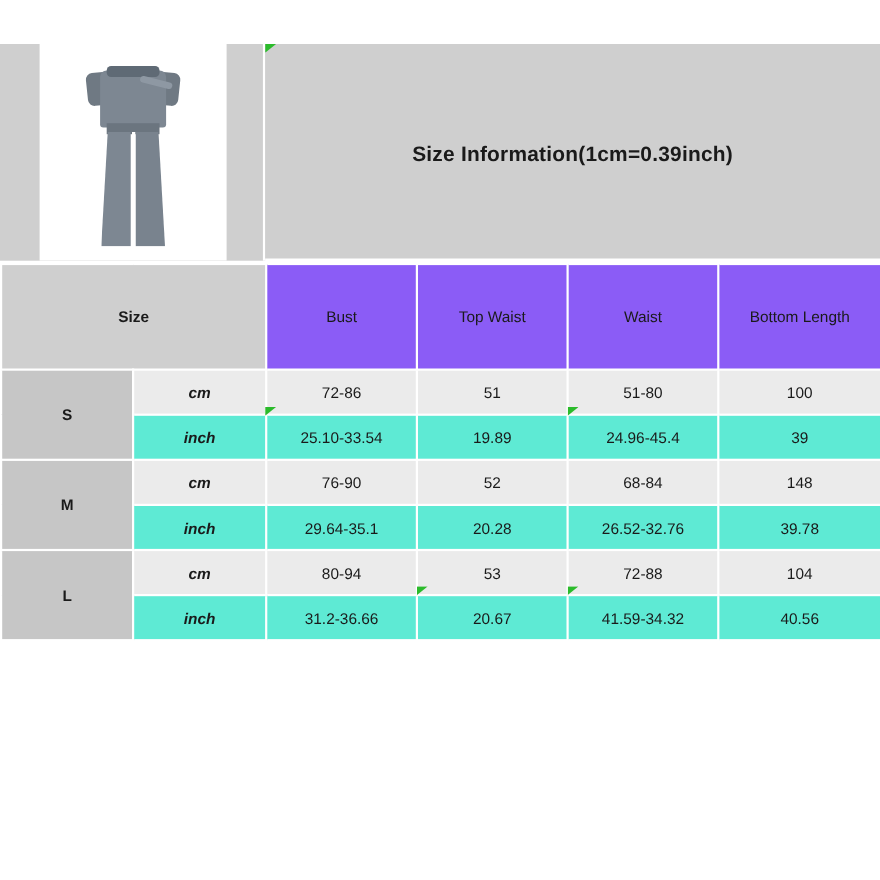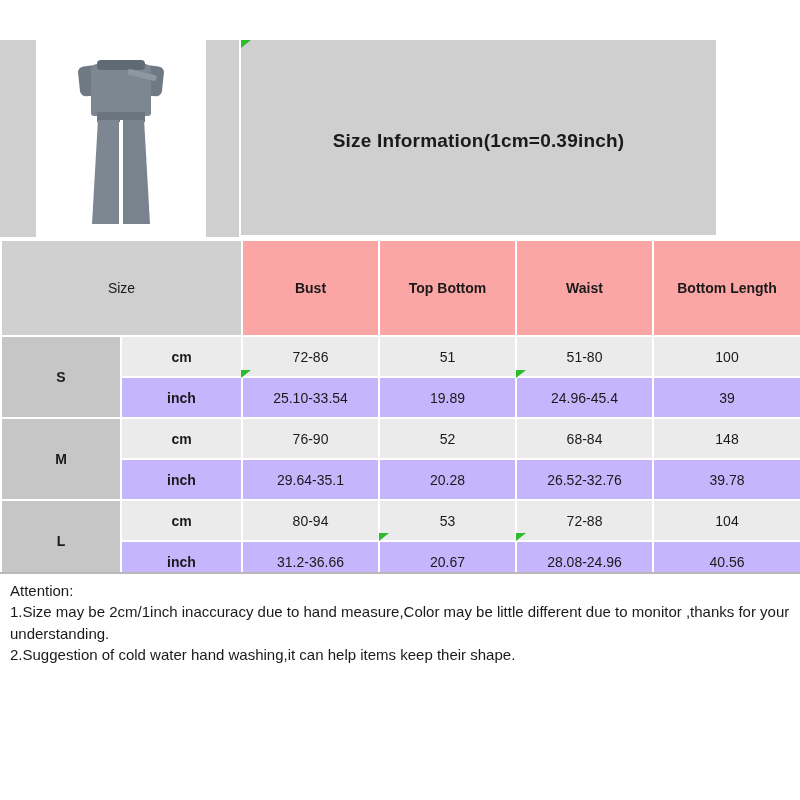--- a/index.html
+++ b/index.html
@@ -13,21 +13,21 @@
     position: relative;
     width: 800px; height: 800px;
     background: #ffffff;
     overflow: hidden;
   }
 
   
   .top-block {
     position: absolute;
     left: 0; top: 40px;
-    width: 716px; height: 197px;
+    width: 800px; height: 197px;
     display: flex;
     border-bottom: 2px solid #ffffff;
   }
   .photo-cell {
     width: 241px; height: 197px;
     background: #cfcfcf;
     position: relative;
     border-right: 2px solid #ffffff;
     overflow: hidden;
   }
@@ -145,46 +145,47 @@
   .col-size  { width: 120px; }
   .col-unit  { width: 121px; }
   .col-bust  { width: 137px; }
   .col-topl  { width: 137px; }
   .col-waist { width: 137px; }
   .col-botl  { width: 148px; }
 
   .hdr-size {
     background: #cfcfcf;
     font-size: 26px;
+    font-weight: bold;
+    height: 96px;
+  }
+  .hdr-col {
+    background: #8b5cf6;
+    font-size: 15px;
     font-weight: normal;
-    height: 96px;
-  }
-  .hdr-col {
-    background: #fca5a5;
-    font-size: 15px;
-    font-weight: bold;
     height: 96px;
   }
   .sz-label {
     background: #c6c6c6;
     font-size: 15px;
     font-weight: bold;
   }
   .unit-cell {
     background: #ebebeb;
     font-weight: bold;
     font-size: 14px;
     height: 41px;
+    font-style: italic;
   }
   .val-cell {
     background: #ebebeb;
     font-size: 14px;
     height: 41px;
   }
-  .val-cell.alt, .unit-cell.alt { background: #c4b5fd; }
+  .val-cell.alt, .unit-cell.alt { background: #5eead4; }
 
   
   .attention {
     position: absolute;
     left: 0; top: 572px;
     width: 800px; height: 120px;
     background: #ffffff;
     border-top: 2px solid #b9b9b9;
     padding: 6px 10px 0 10px;
     font-size: 15px;
@@ -235,21 +236,21 @@
         <col class="col-unit">
         <col class="col-bust">
       <col class="col-topl">
         <col class="col-waist">
         <col class="col-botl">
     </colgroup>
     <tbody>
       <tr>
         <td class="hdr-size" colspan="2">Size</td>
         <td class="hdr-col">Bust</td>
-        <td class="hdr-col">Top Bottom</td>
+        <td class="hdr-col">Top Waist</td>
         <td class="hdr-col">Waist</td>
         <td class="hdr-col">Bottom Length</td>
       </tr>
 
       <tr>
         <td class="sz-label" rowspan="2">S</td>
         <td class="unit-cell">cm</td>
         <td class="val-cell">72-86</td>
         <td class="val-cell">51</td>
         <td class="val-cell">51-80</td>
@@ -284,30 +285,25 @@
         <td class="unit-cell">cm</td>
         <td class="val-cell">80-94</td>
         <td class="val-cell">53</td>
         <td class="val-cell">72-88</td>
         <td class="val-cell">104</td>
       </tr>
       <tr>
         <td class="unit-cell alt">inch</td>
         <td class="val-cell alt">31.2-36.66</td>
         <td class="val-cell alt">20.67</td>
-        <td class="val-cell alt">28.08-24.96</td>
+        <td class="val-cell alt">41.59-34.32</td>
         <td class="val-cell alt">40.56</td>
       </tr>
     </tbody>
   </table>
 
   <div class="mark" style="left:241px; top:370px;"></div>
   <div class="mark" style="left:516px; top:370px;"></div>
   <div class="mark" style="left:379px; top:533px;"></div>
   <div class="mark" style="left:516px; top:533px;"></div>
 
-  <div class="attention">
-    <p>Attention:</p>
-    <p>1.Size may be 2cm/1inch inaccuracy due to hand measure,Color may be little different due to monitor ,thanks for your understanding.</p>
-    <p>2.Suggestion of cold water hand washing,it can help items keep their shape.</p>
-  </div>
 
 </div>
 
 </body></html>

